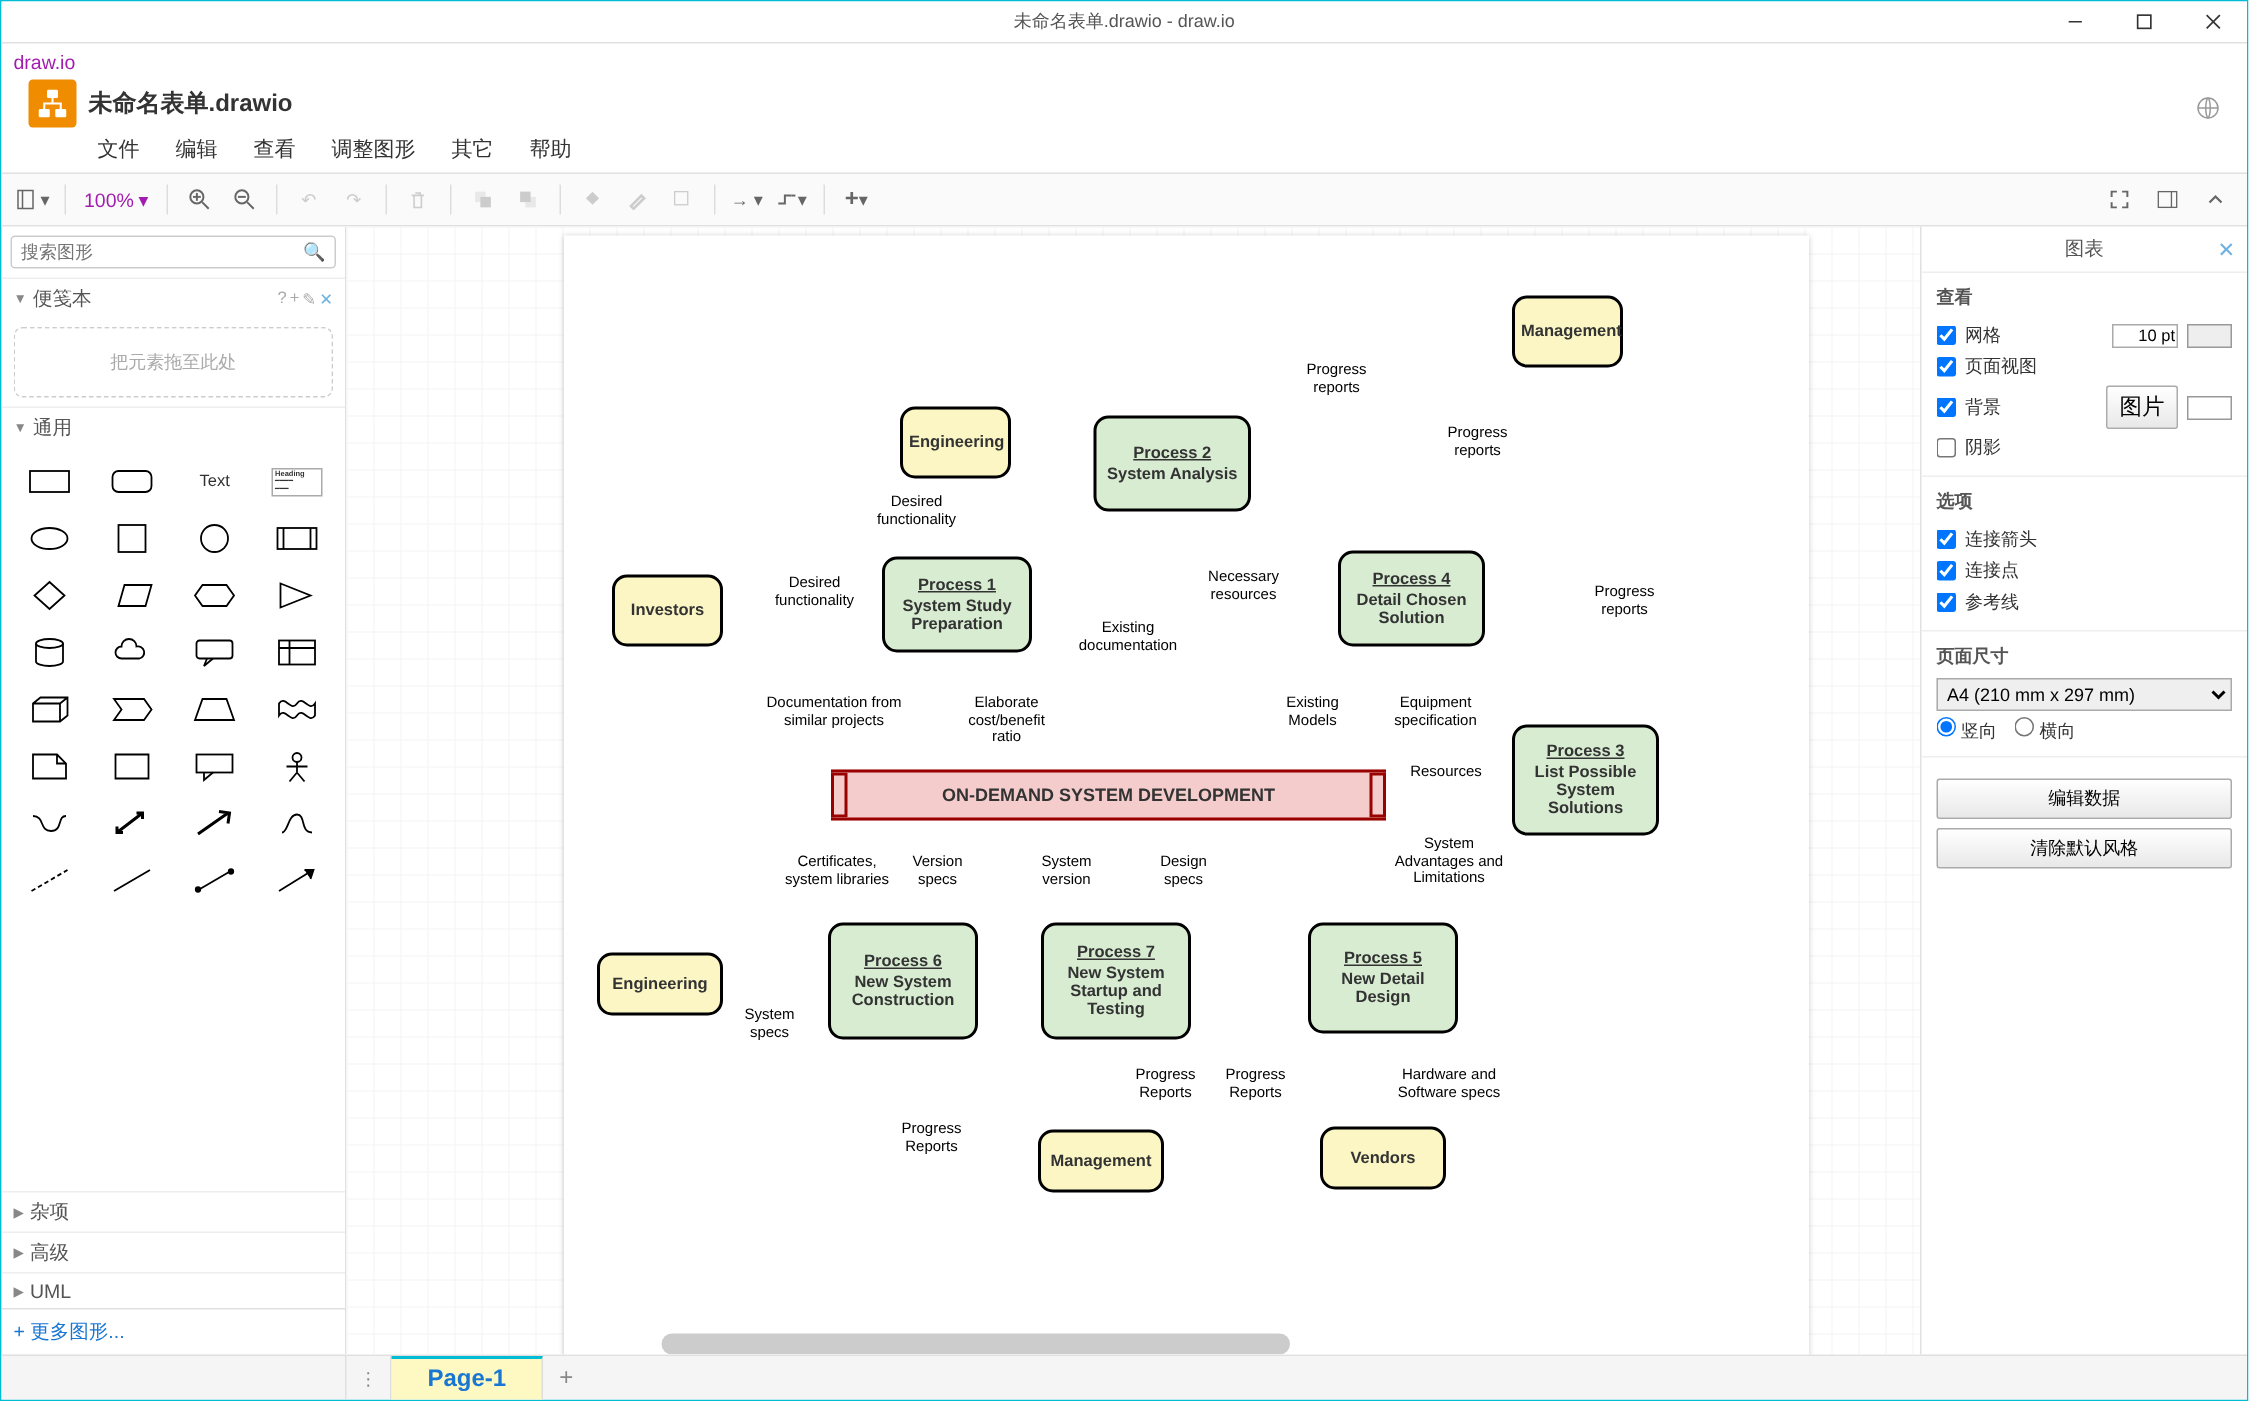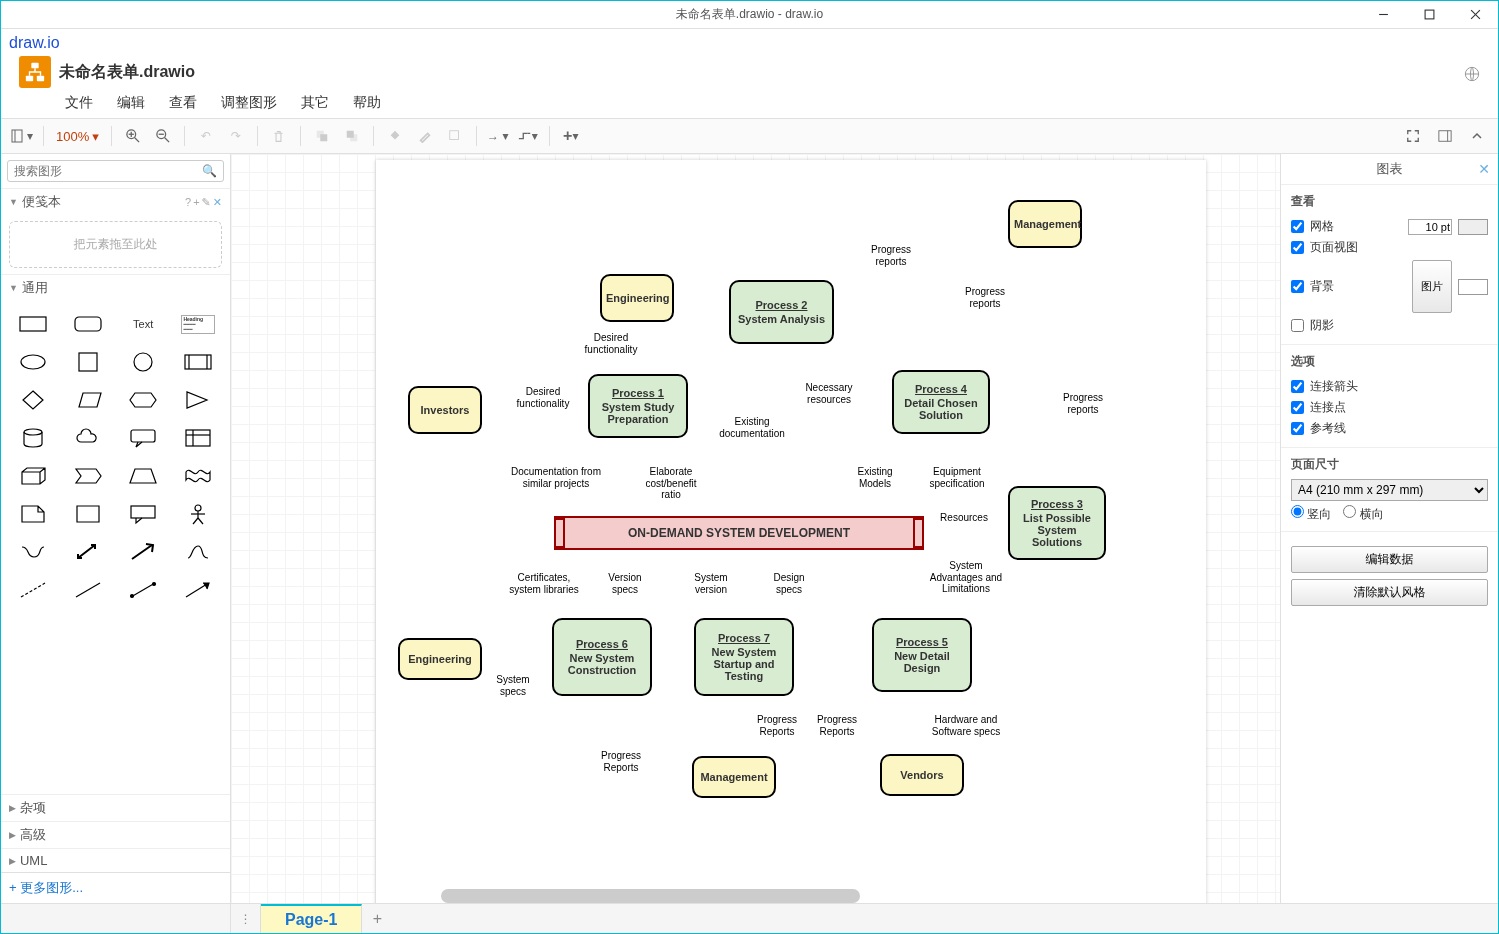--- a/index.html
+++ b/index.html
@@ -9,35 +9,35 @@
 
 .titlebar{height:28px;background:#fff;border-bottom:1px solid #e0e0e0;display:flex;align-items:center;justify-content:center;position:relative}
 .titlebar .title{font-size:12px;color:#555}
 .winbtns{position:absolute;right:0;display:flex}
 .winbtn{width:46px;height:28px;display:flex;align-items:center;justify-content:center;color:#333}
 .winbtn svg{width:11px;height:11px}
 
 
 .header{padding:3px 8px 0;background:#fff;display:flex;align-items:flex-start}
 .brandcol{display:flex;flex-direction:column}
-.brand{font-size:16px;color:#1d4ed8;padding:2px 0}
+.brand{font-size:13px;color:#a21caf;padding:2px 0}
 .filebar{display:flex;align-items:center;gap:8px;padding:2px 10px}
 .logo{width:32px;height:32px;background:#f08c00;border-radius:3px;display:flex;align-items:center;justify-content:center}
 .logo svg{width:22px;height:22px;fill:#fff}
 .filename{font-size:16px;font-weight:bold;color:#333}
 .globeicon{margin-left:auto;margin-right:10px;color:#999;align-self:center}
 .menubar{display:flex;gap:24px;padding:4px 56px 6px}
 .menubar span{font-size:14px;color:#333}
 
 
 .toolbar{height:36px;border-top:1px solid #e0e0e0;border-bottom:1px solid #e0e0e0;background:#fafafa;display:flex;align-items:center;padding:0 8px;gap:4px}
 .tbtn{width:26px;height:26px;display:flex;align-items:center;justify-content:center;color:#666}
 .tbtn.dis{color:#ccc}
 .tsep{width:1px;height:20px;background:#ddd;margin:0 4px}
-.zoom{font-size:13px;color:#c2410c;padding:0 4px;display:flex;align-items:center;gap:3px}
+.zoom{font-size:13px;color:#a21caf;padding:0 4px;display:flex;align-items:center;gap:3px}
 .tright{margin-left:auto;display:flex;gap:6px}
 
 
 .main{flex:1;display:flex;overflow:hidden}
 .leftpanel{width:230px;border-right:1px solid #e0e0e0;background:#fff;display:flex;flex-direction:column;overflow:hidden}
 .searchbox{margin:6px;border:1px solid #ccc;border-radius:3px;display:flex;align-items:center;padding:3px 6px}
 .searchbox input{border:none;outline:none;flex:1;font-size:12px}
 .searchbox .sicon{color:#888}
 .sect{display:flex;align-items:center;padding:4px 8px;font-size:13px;color:#555;border-top:1px solid #eee}
 .sect .tri{margin-right:4px;color:#888;font-size:9px}
@@ -68,21 +68,21 @@
 
 
 .rightpanel{width:218px;border-left:1px solid #e0e0e0;background:#fff;overflow-y:auto}
 .rphead{display:flex;align-items:center;justify-content:center;padding:6px;border-bottom:1px solid #eee;color:#555;position:relative;font-size:13px}
 .rphead .close{position:absolute;right:8px;color:#6db1e1;font-size:14px}
 .rpsect{padding:8px 10px;border-bottom:1px solid #eee}
 .rpsect h4{font-size:12px;color:#555;font-weight:bold;margin-bottom:6px}
 .cbrow{display:flex;align-items:center;gap:6px;font-size:12px;color:#333;padding:2px 0}
 .cbrow input[type=checkbox]{margin:0}
 .numfield{width:44px;border:1px solid #aaa;padding:1px;font-size:11px;text-align:right}
-.btn{border:1px solid #aaa;background:linear-gradient(#fff,#e8e8e8);padding:18px 8px;font-size:11px;border-radius:2px}
+.btn{border:1px solid #aaa;background:linear-gradient(#fff,#e8e8e8);padding:4px 8px;font-size:15px;border-radius:2px}
 .swatch{width:30px;height:16px;border:1px solid #999;background:#eee}
 .sel{width:100%;border:1px solid #aaa;padding:2px;font-size:12px}
 .radiorow{display:flex;gap:12px;padding-top:4px;font-size:12px}
 .bigbtn{width:100%;border:1px solid #aaa;background:linear-gradient(#fff,#e8e8e8);padding:4px;font-size:12px;margin-top:6px;border-radius:2px}
 
 
 .footer{height:30px;border-top:1px solid #e0e0e0;display:flex;align-items:stretch;background:#f5f5f5}
 .fhandle{width:30px;display:flex;align-items:center;justify-content:center;border-right:1px solid #ddd;color:#888}
 .ftab{padding:0 24px;display:flex;align-items:center;background:#fef9c3;border-right:1px solid #ddd;color:#1976d2;font-size:16px;font-weight:bold;border-top:2px solid #00bcd4}
 .fadd{width:30px;display:flex;align-items:center;justify-content:center;color:#888;font-size:16px}
@@ -536,21 +536,21 @@
         <div class="label" style="left:260px;top:306px;width:70px">Elaborate cost/benefit ratio</div>
         <div class="label" style="left:334px;top:256px;width:84px">Existing documentation</div>
         <div class="label" style="left:418px;top:222px;width:70px">Necessary resources</div>
         <div class="label" style="left:474px;top:306px;width:50px">Existing Models</div>
         <div class="label" style="left:544px;top:306px;width:74px">Equipment specification</div>
         <div class="label" style="left:490px;top:84px;width:50px">Progress reports</div>
         <div class="label" style="left:584px;top:126px;width:50px">Progress reports</div>
         <div class="label" style="left:682px;top:232px;width:50px">Progress reports</div>
         <div class="label" style="left:558px;top:352px;width:60px">Resources</div>
         <div class="label" style="left:548px;top:400px;width:84px">System Advantages and Limitations</div>
-        <div class="label" style="left:130px;top:412px;width:76px">Certificates, system libraries</div>
+        <div class="label" style="left:144px;top:412px;width:76px">Certificates, system libraries</div>
         <div class="label" style="left:224px;top:412px;width:50px">Version specs</div>
         <div class="label" style="left:310px;top:412px;width:50px">System version</div>
         <div class="label" style="left:388px;top:412px;width:50px">Design specs</div>
         <div class="label" style="left:112px;top:514px;width:50px">System specs</div>
         <div class="label" style="left:548px;top:554px;width:84px">Hardware and Software specs</div>
         <div class="label" style="left:376px;top:554px;width:50px">Progress Reports</div>
         <div class="label" style="left:436px;top:554px;width:50px">Progress Reports</div>
         <div class="label" style="left:220px;top:590px;width:50px">Progress Reports</div>
       </div>
       <div class="canvasscroll"></div>

